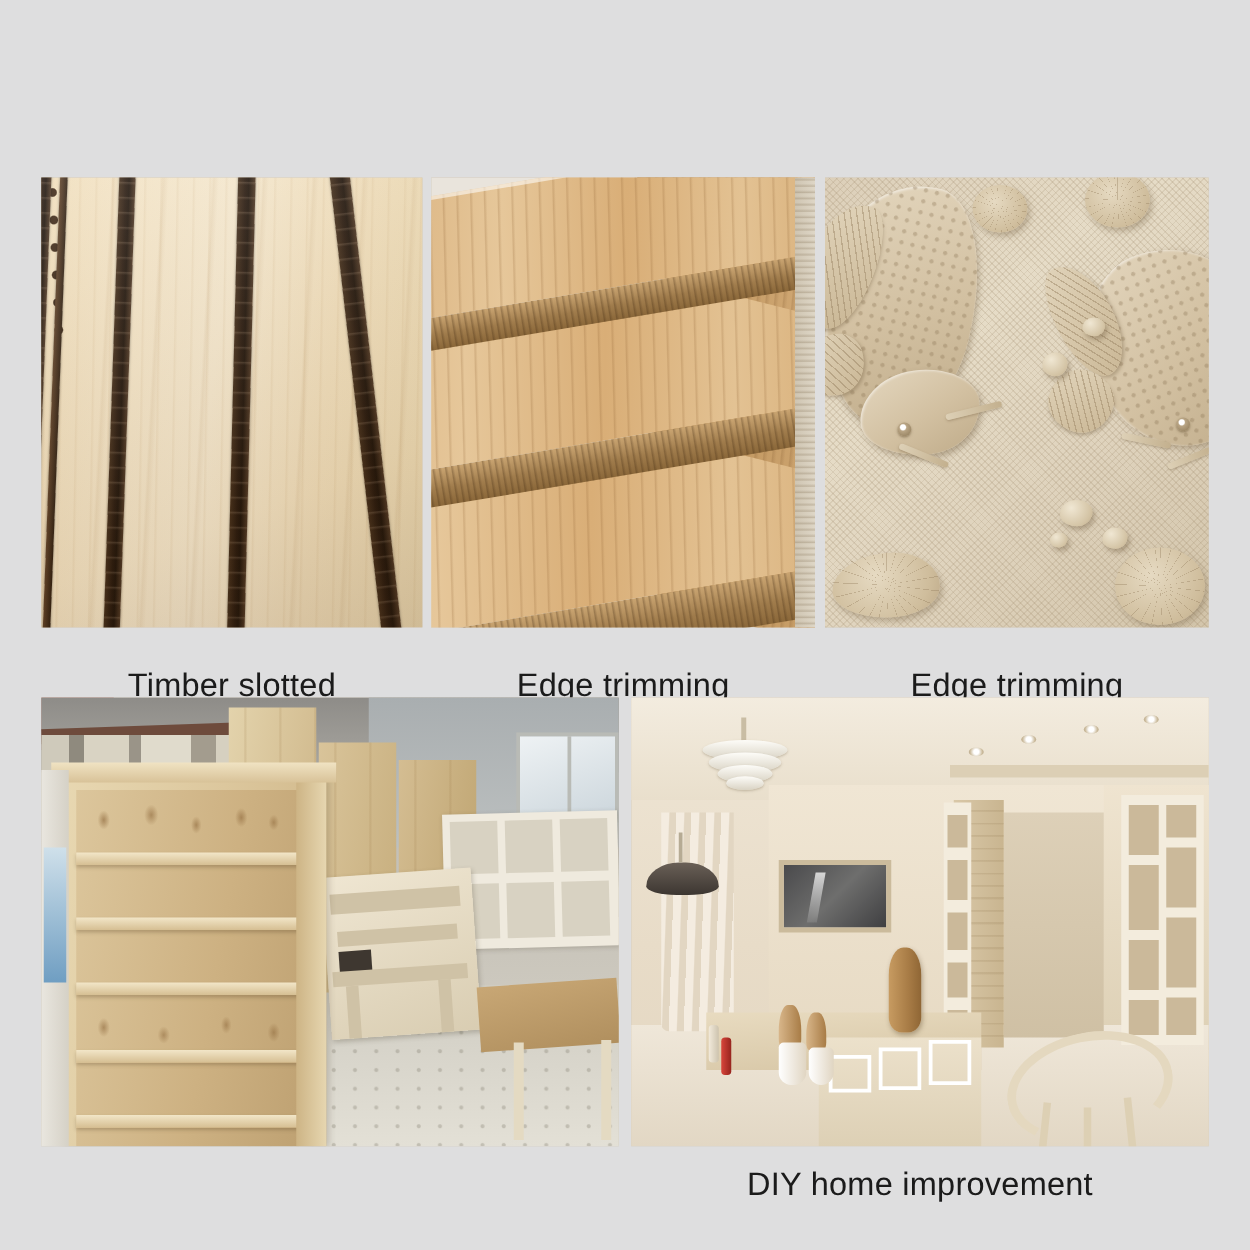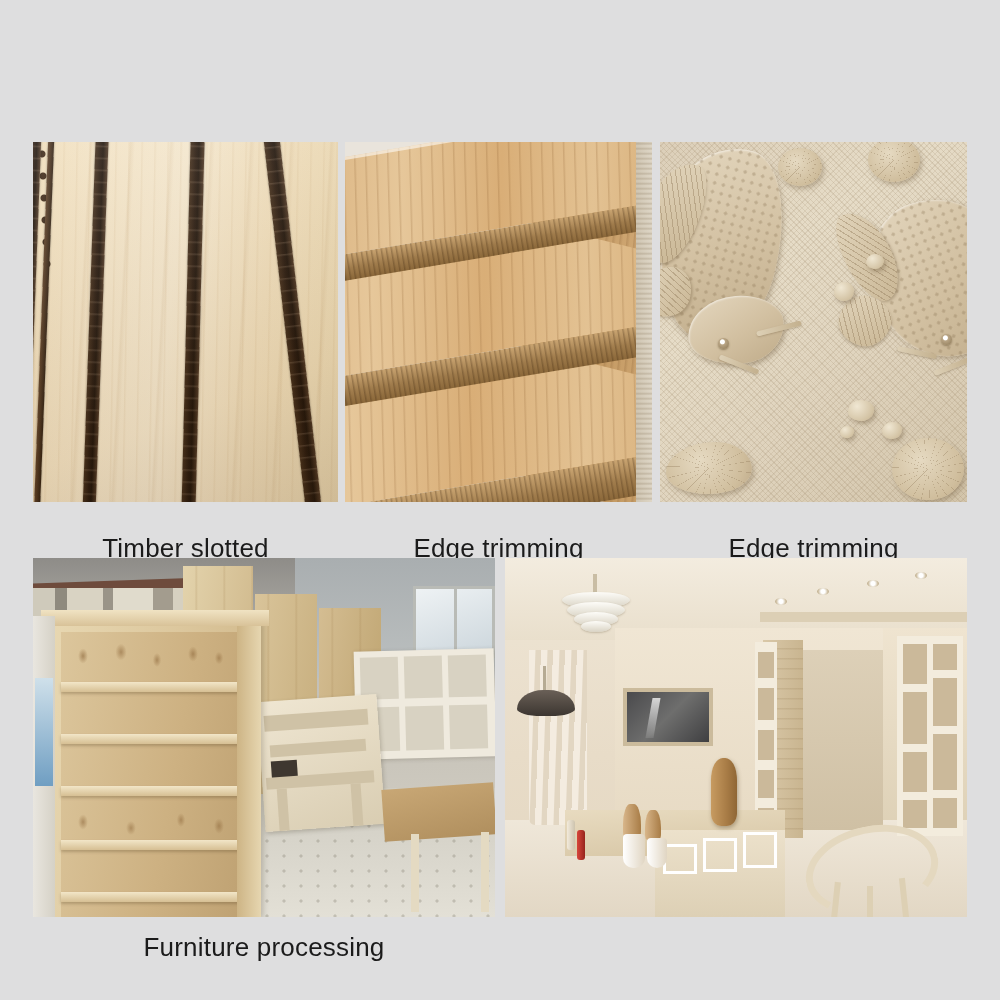--- a/index.html
+++ b/index.html
@@ -626,15 +626,15 @@
         <div class="chair">
           <div class="ring"></div>
           <div class="lg" style="left:28px;top:56px;width:6px;height:36px;transform:rotate(6deg);"></div>
           <div class="lg" style="left:96px;top:52px;width:6px;height:40px;transform:rotate(-6deg);"></div>
           <div class="lg" style="left:62px;top:60px;width:6px;height:32px;"></div>
         </div>
       </div>
     </div>
   </div>
 
-  <div class="cap cap-r2 c4">Furniture processing</div>
+  <div class="cap cap-r2 c5">DIY home improvement</div>
 
 </div>
 
 </body></html>

